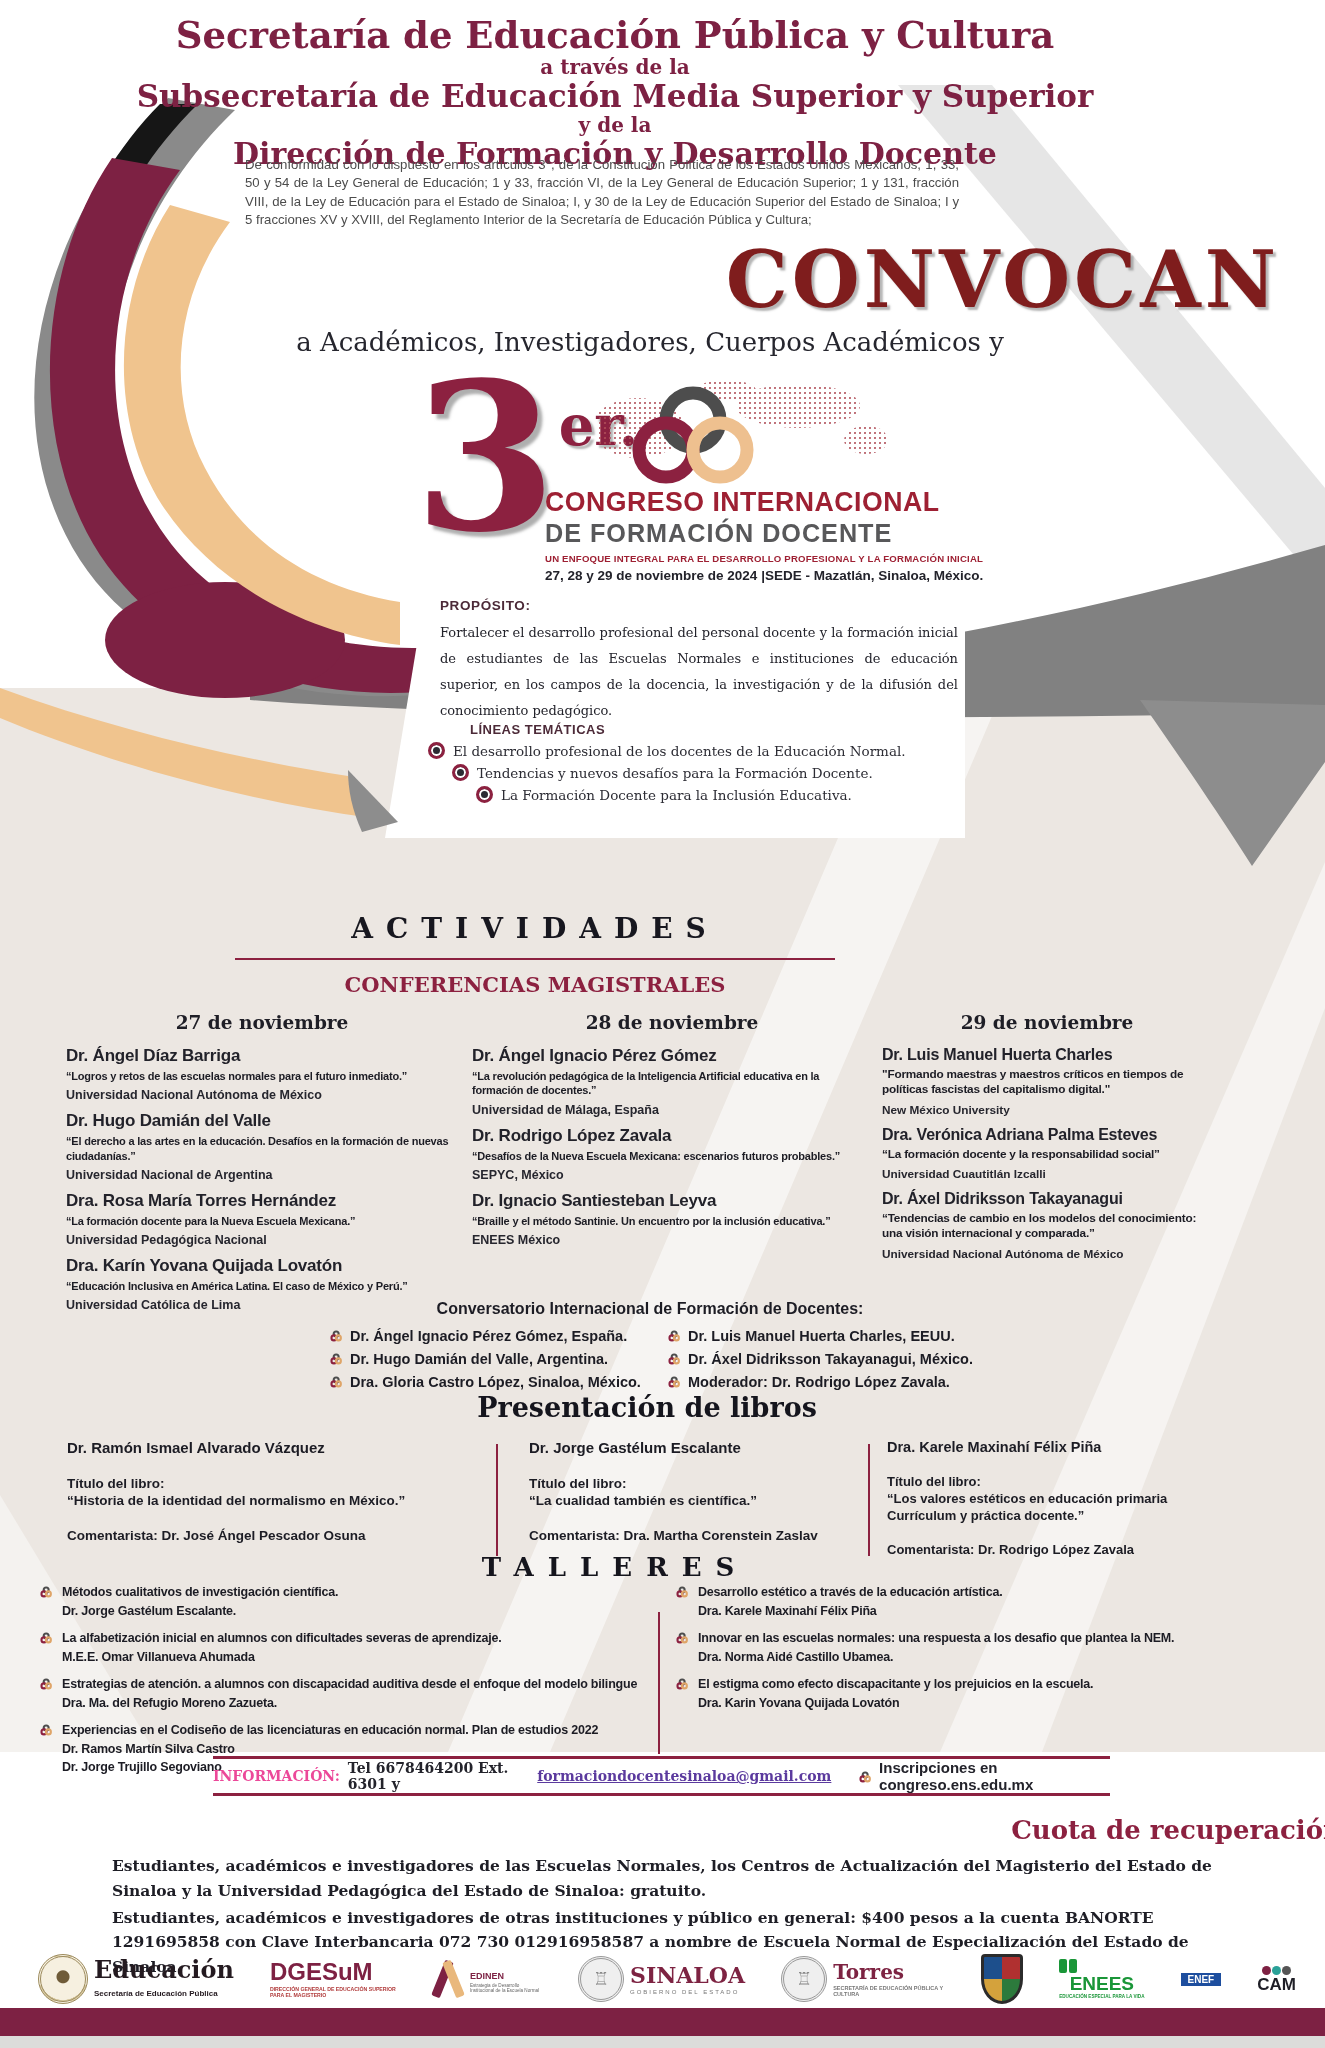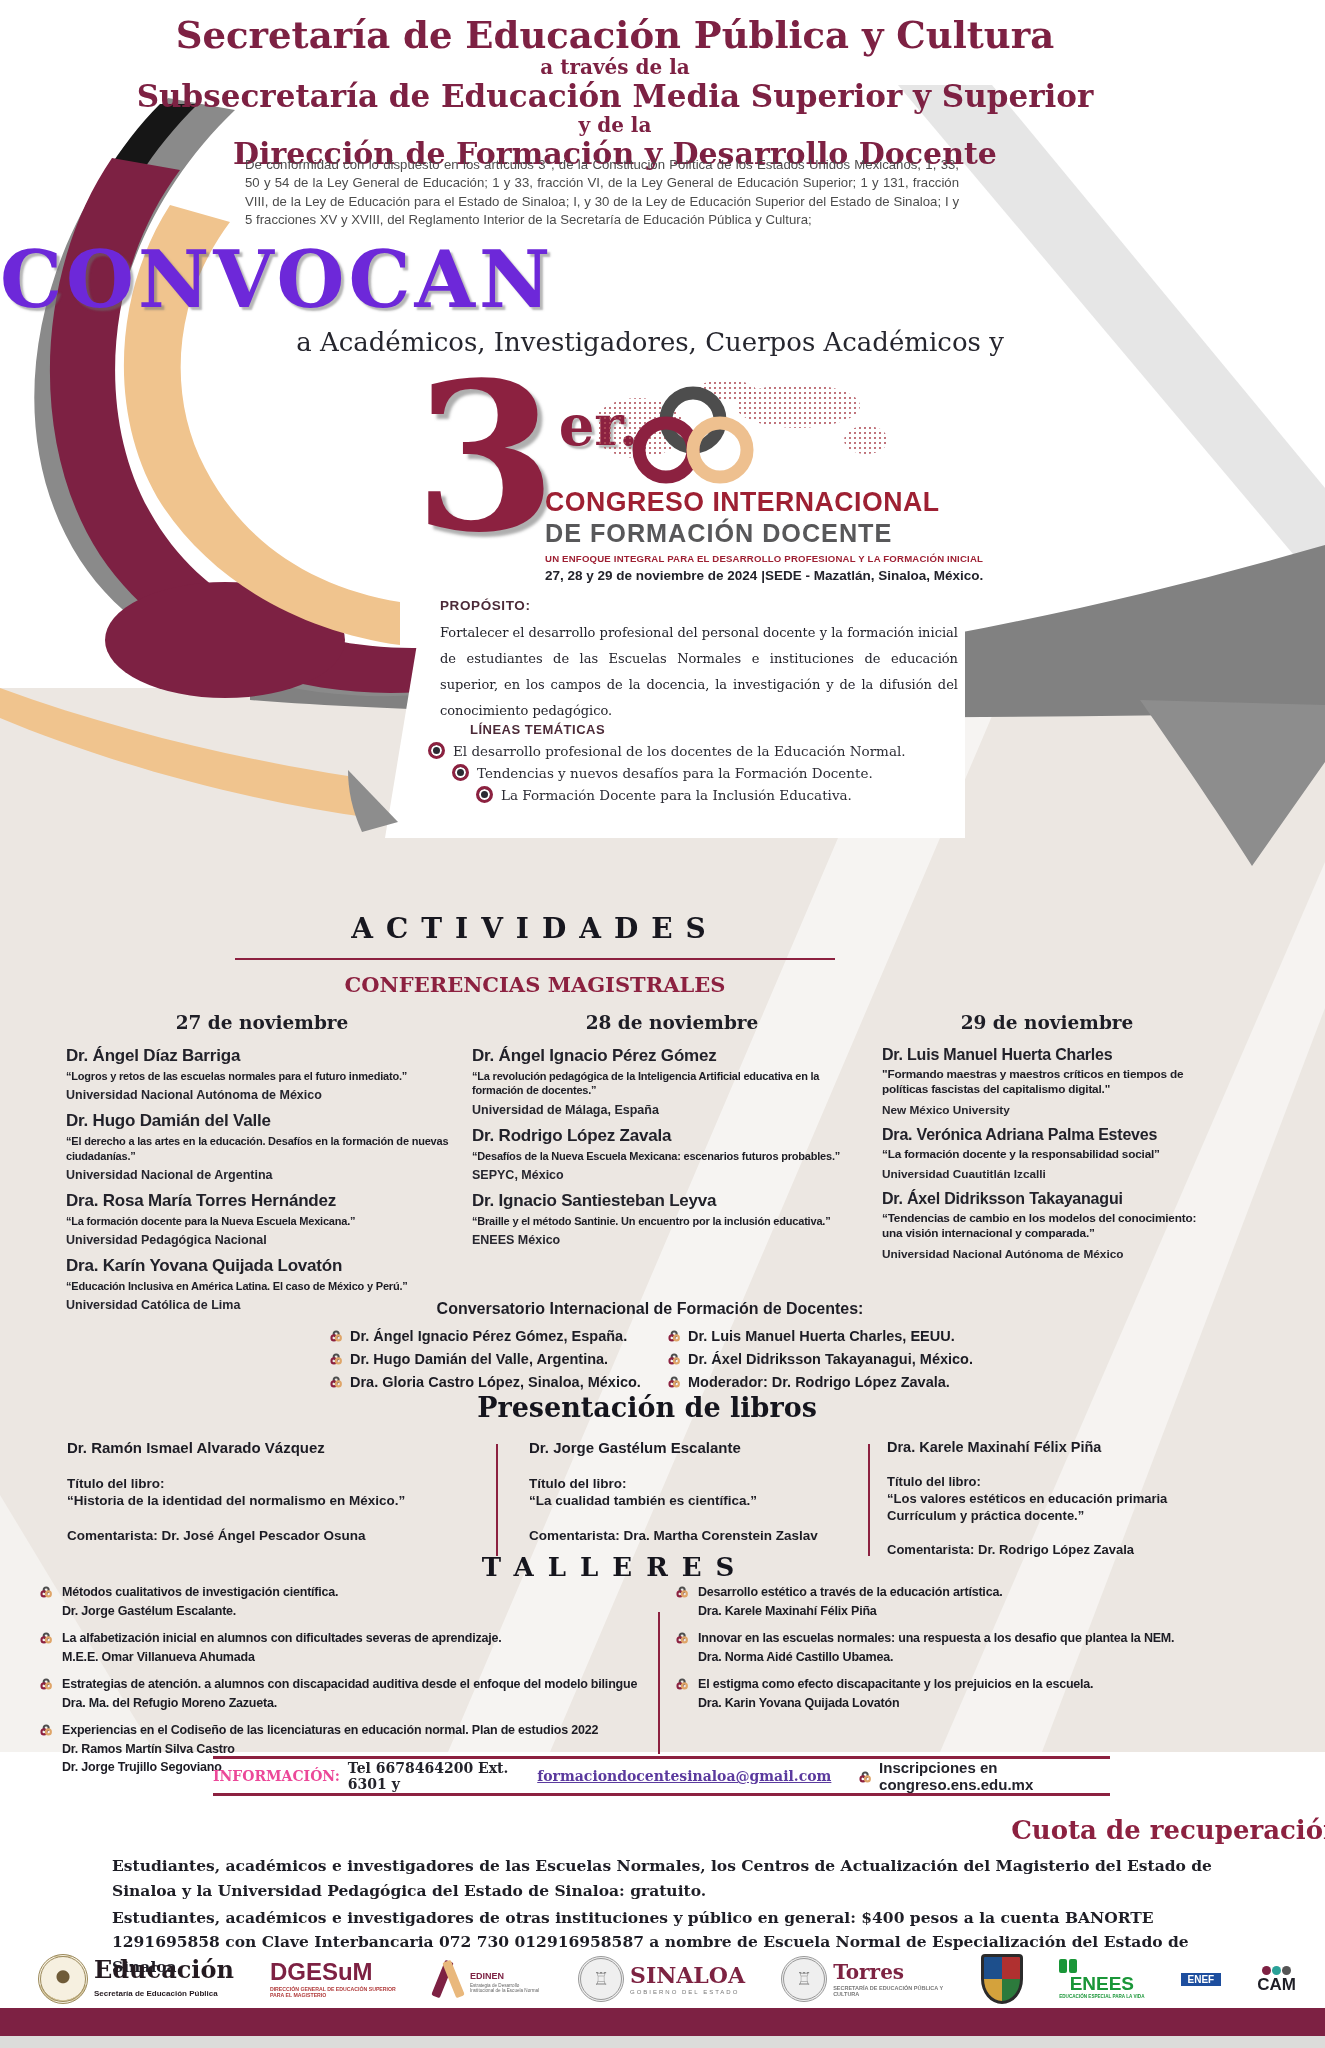--- a/index.html
+++ b/index.html
@@ -9,22 +9,22 @@
   .ser{font-family:"DejaVu Serif",serif}
   .b{font-weight:bold}
   
   #hdr{left:0;top:16px;width:1230px;text-align:center;color:#7d2143}
   .h1{font-size:37px;font-weight:bold;line-height:1.05}
   .hs{font-size:20px;font-weight:bold;line-height:1.2}
   .h2{font-size:31px;font-weight:bold;line-height:1.1}
   .h3{font-size:30px;font-weight:bold;line-height:1.1}
   #legal{left:245px;top:156px;width:714px;font-size:13.2px;line-height:1.4;
          text-align:justify;color:#4c4c4c}
-  #convocan{left:0;top:234px;width:1280px;text-align:left;font-size:78px;font-weight:bold;
-            color:#6d28d9;letter-spacing:4px;text-shadow:3px 3px 2px rgba(110,110,110,.5)}
+  #convocan{left:0;top:234px;width:1280px;text-align:right;font-size:78px;font-weight:bold;
+            color:#7f1d1d;letter-spacing:4px;text-shadow:3px 3px 2px rgba(110,110,110,.5)}
   #convsub{left:0;top:324px;width:1300px;text-align:center;font-size:26px;color:#26262e;line-height:1.4}
   
   #n3{left:414px;top:378px;display:flex;align-items:flex-start}
   .num3{font-family:"DejaVu Serif",serif;font-weight:bold;font-size:205px;line-height:.78;
         color:#8c2140;text-shadow:5px 5px 3px rgba(110,110,110,.55)}
   .numer{font-family:"DejaVu Serif",serif;font-weight:bold;font-size:56px;color:#8c2140;
          margin:14px 0 0 2px;text-shadow:3px 3px 2px rgba(110,110,110,.5)}
   #clogo{left:545px;top:486px}
   .cl1{font-size:27.5px;font-weight:bold;color:#9e2033;letter-spacing:.5px;transform:scaleX(.97);transform-origin:left}
   .cl2{font-size:26px;font-weight:bold;color:#58585a;letter-spacing:1px;transform:scaleX(.97);transform-origin:left}

